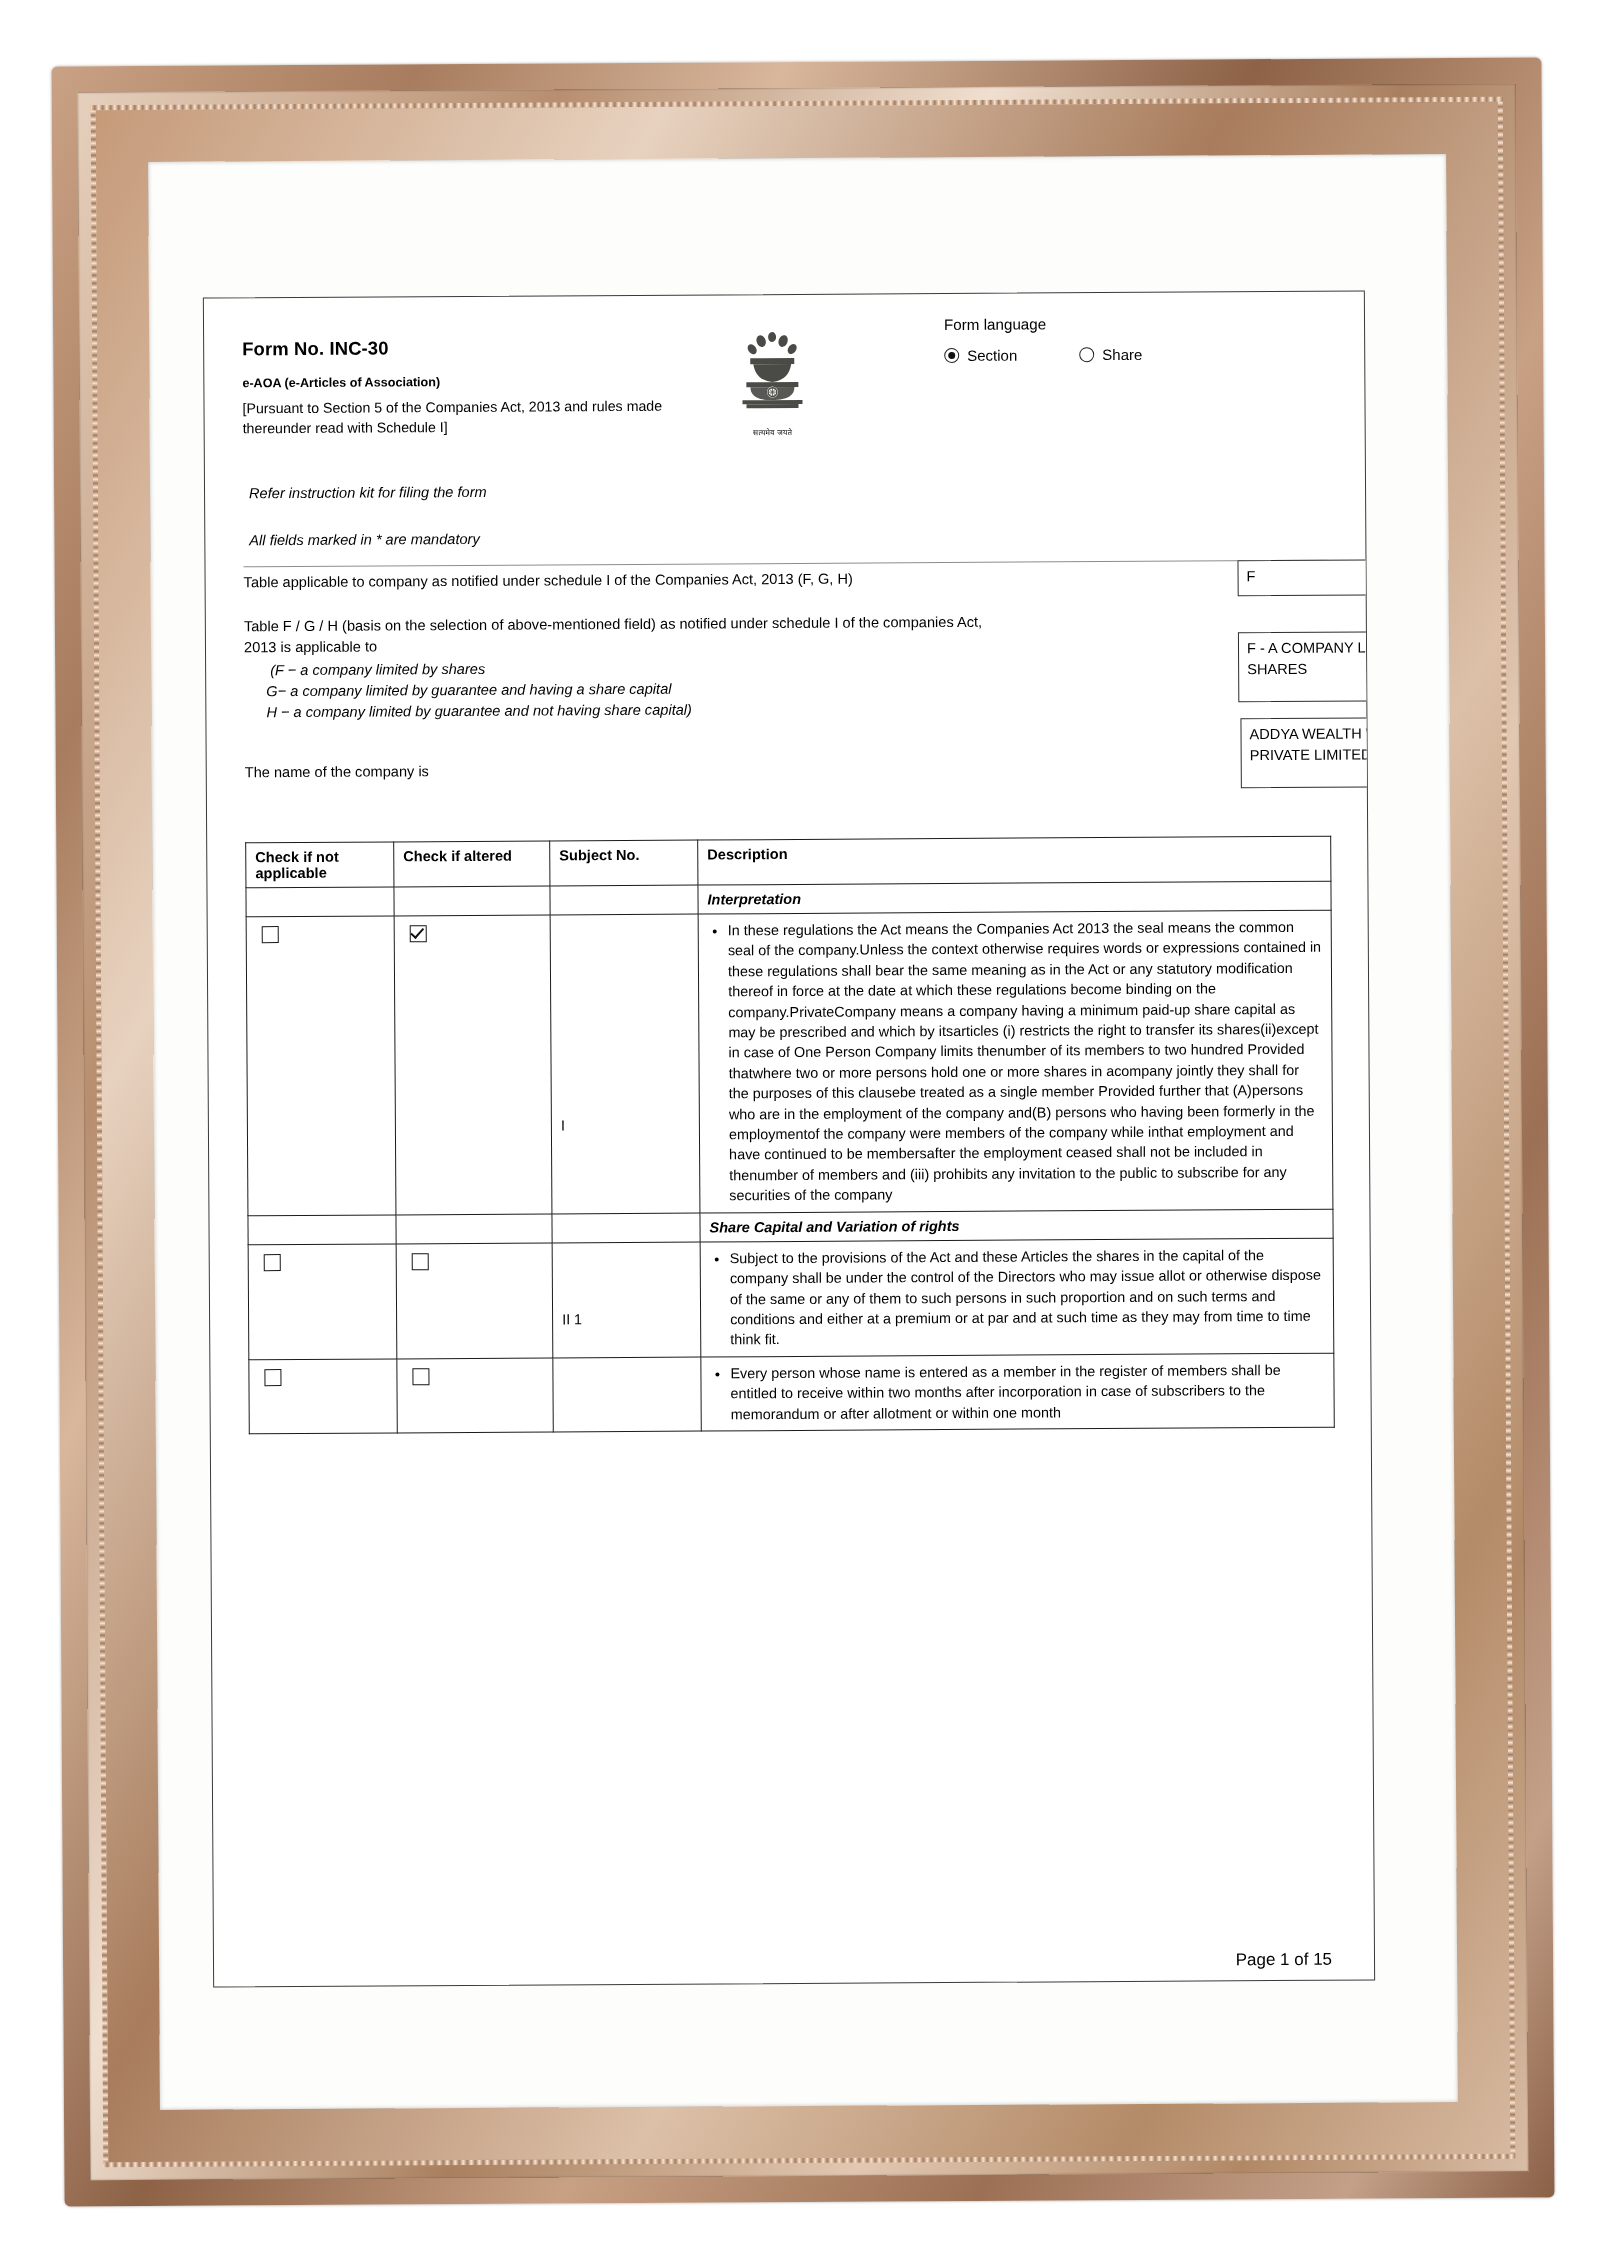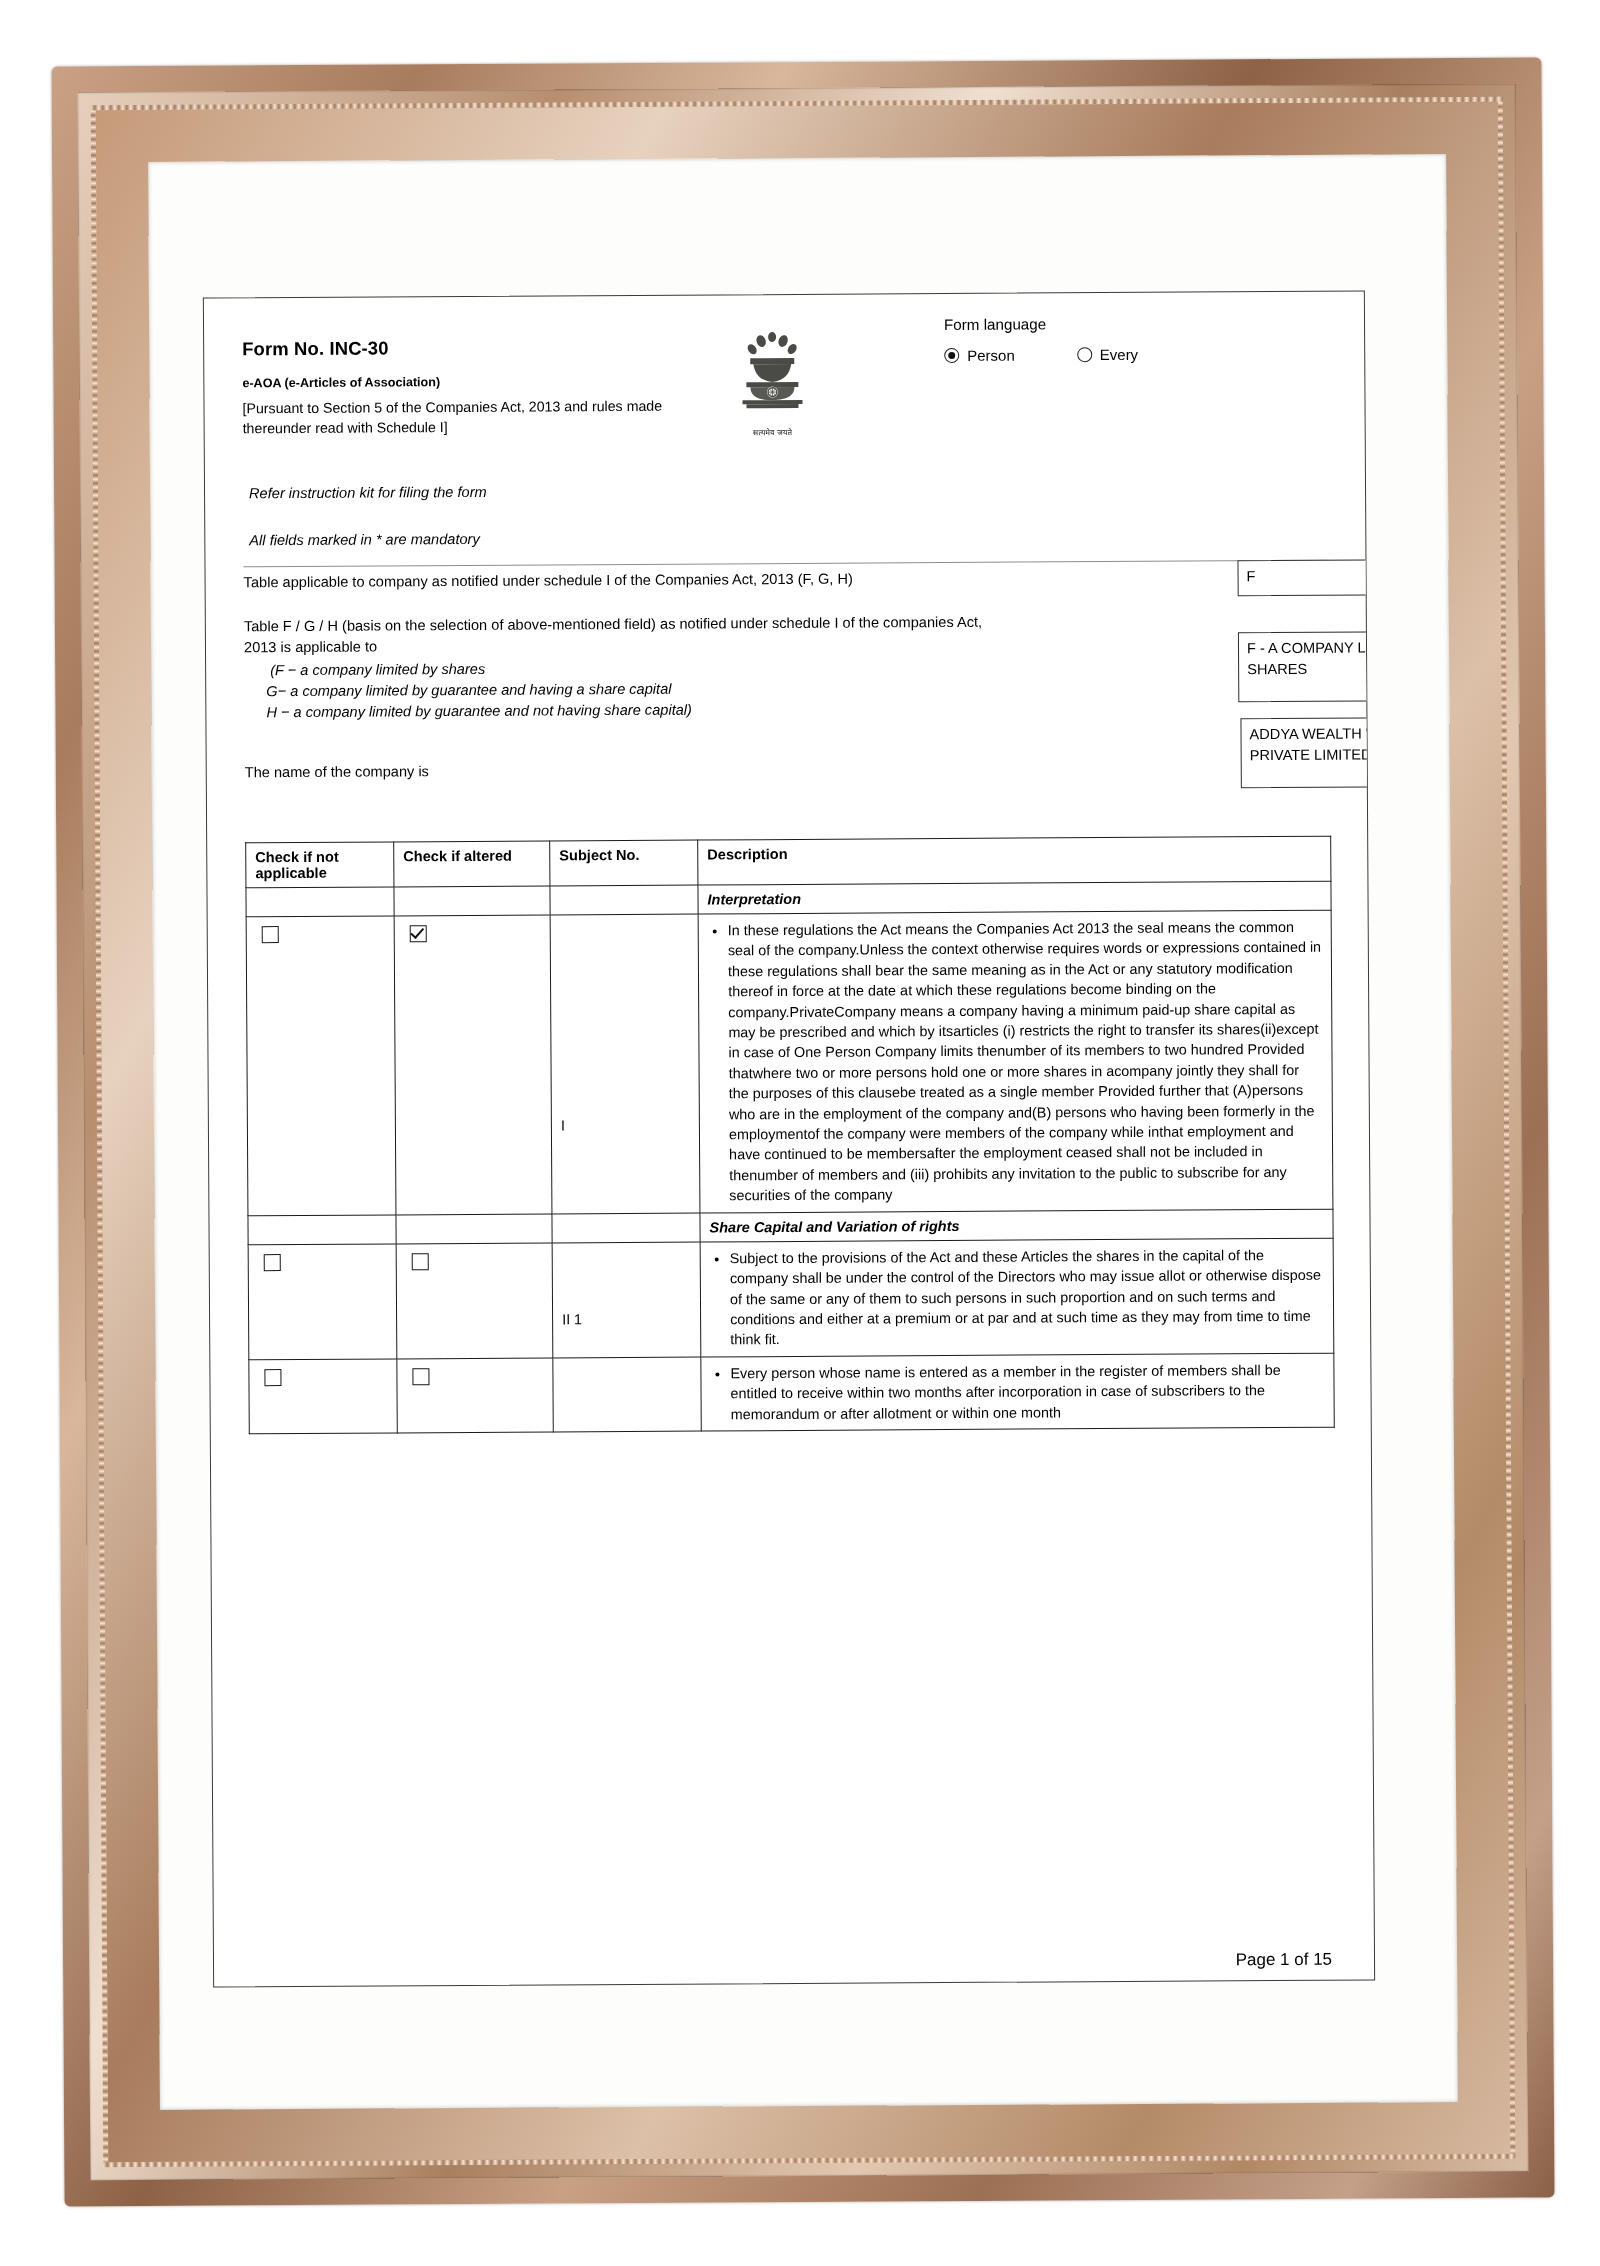--- a/index.html
+++ b/index.html
@@ -309,25 +309,25 @@
         </g>
       </svg>
       <div class="motto">सत्यमेव जयते</div>
     </div>
 
     <div class="lang-block">
       <div class="lang-title">Form language</div>
       <div class="lang-opts">
         <label class="lang-opt">
           <span class="radio on"></span>
-          <span>Person</span>
+          <span>Section</span>
         </label>
         <label class="lang-opt">
           <span class="radio"></span>
-          <span>Every</span>
+          <span>Share</span>
         </label>
       </div>
     </div>
 
     <div class="hdr-rule"></div>
   </div>
 
   <div class="intro">
     <div class="intro-text l1">
       <span>Table applicable to company as notified under schedule I of the Companies Act, 2013</span>

